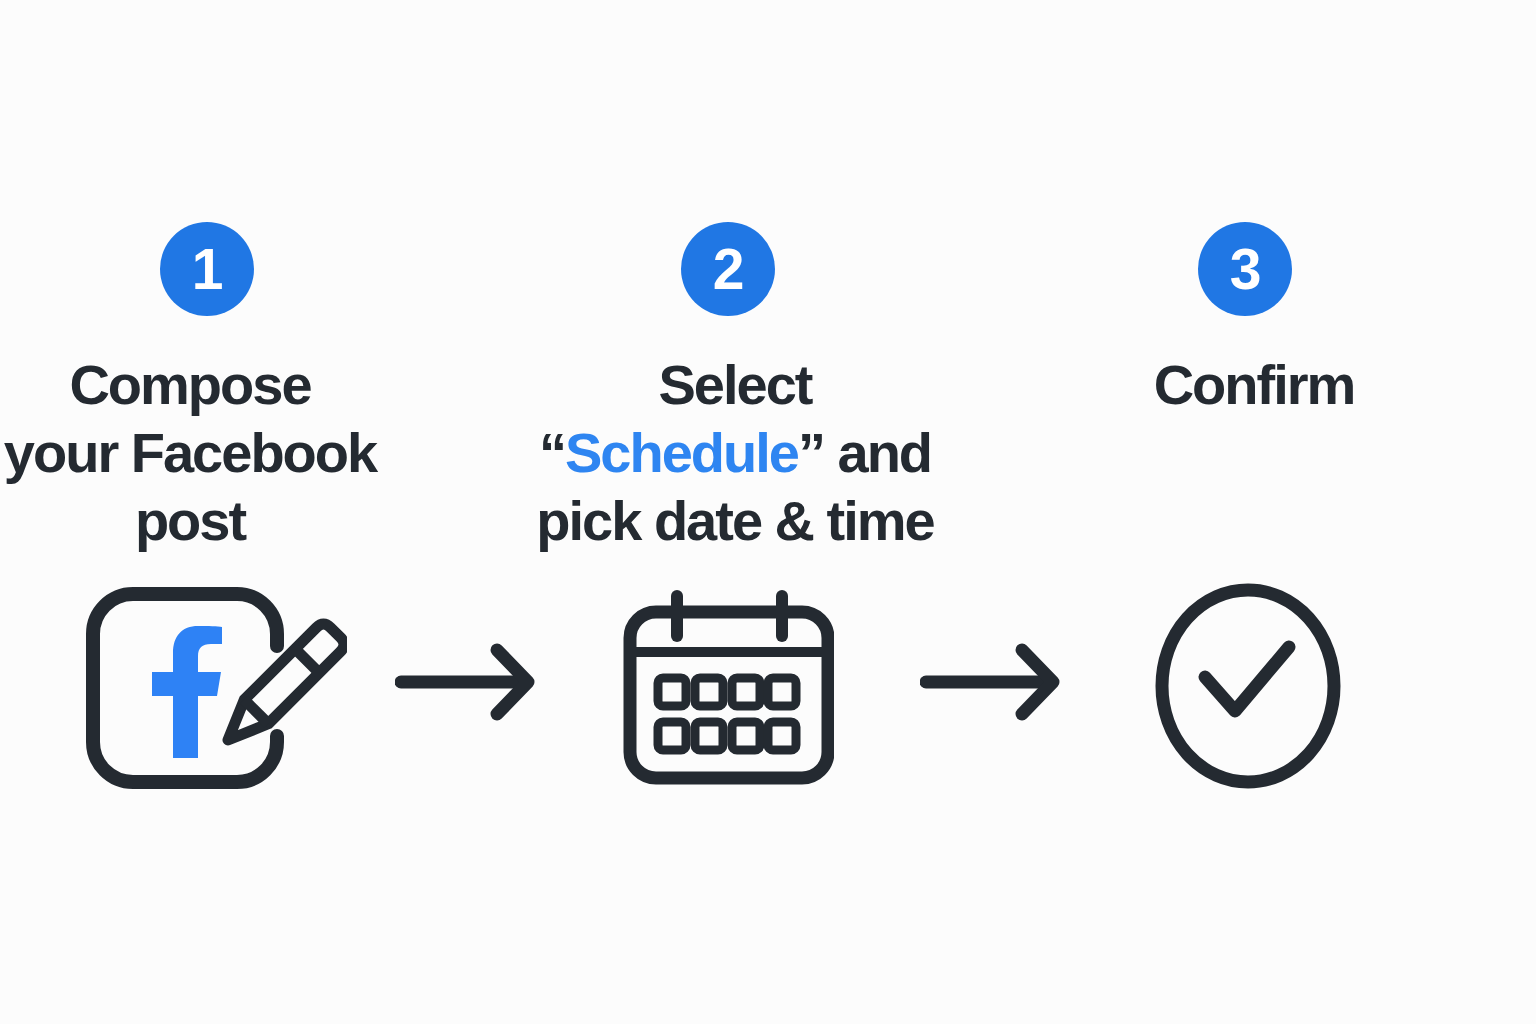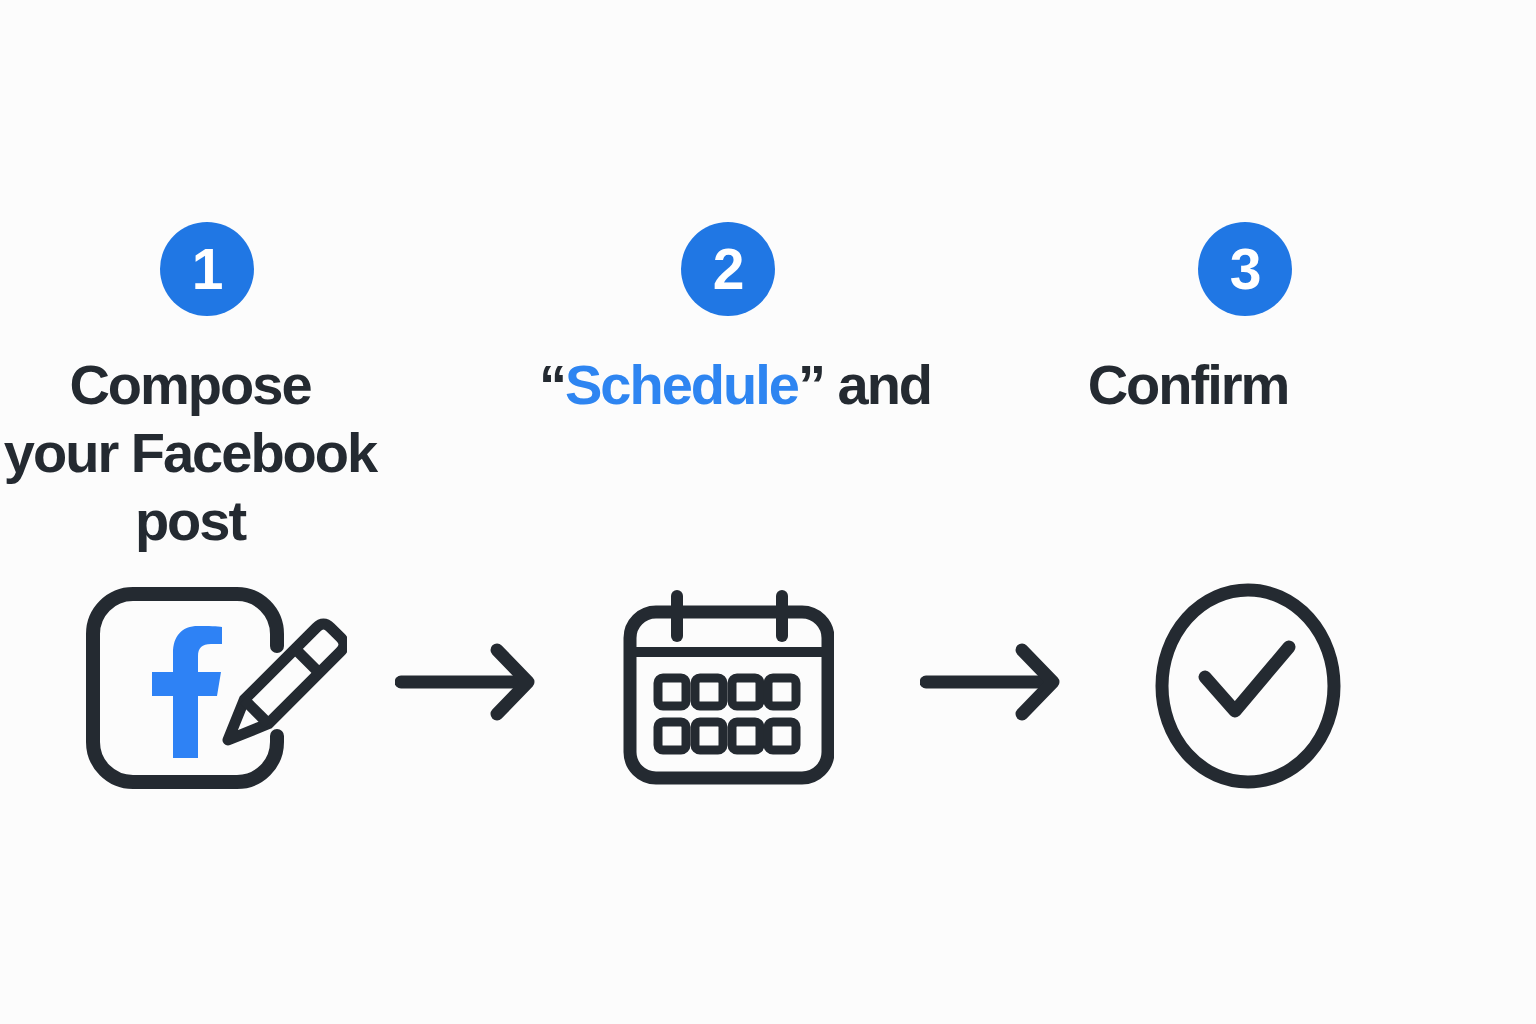--- a/index.html
+++ b/index.html
@@ -30,21 +30,21 @@
   .badge-2{left:681px;top:222px;}
   .badge-3{left:1198px;top:222px;}
   .title{
     position:absolute;text-align:center;
     font-size:56px;font-weight:700;line-height:68px;letter-spacing:-2px;
     color:var(--ink);
   }
   .title .line{display:block;}
   .title-1{left:-10px;top:351px;width:400px;}
   .title-2{left:513px;top:351px;width:444px;}
-  .title-3{left:988px;top:351px;width:400px;}
+  .title-3{left:1054px;top:351px;width:400px;}
   .blue-word{color:var(--highlight-blue);}
   .icon-wrap{position:absolute;}
   .icon-fb{left:85px;top:586px;}
   .icon-cal{left:622px;top:590px;}
   .icon-check{left:1155px;top:582px;}
   .arrow{position:absolute;}
   .arrow-1{left:395px;top:630px;}
   .arrow-2{left:920px;top:630px;}
   svg .stroke{stroke:var(--ink);fill:none;}
 </style>
@@ -63,21 +63,23 @@
     <span>3</span>
   </div>
 
   <div class="title title-1">
     <span class="line">Compose</span>
     <span class="line">your Facebook</span>
     <span class="line">post</span>
   </div>
 
   <div class="title title-2">
+    <span class="line">Select</span>
     <span class="line"><span>“</span><span class="blue-word">Schedule</span><span>” and</span></span>
+    <span class="line">pick date &amp; time</span>
   </div>
 
   <div class="title title-3">
     <span class="line">Confirm</span>
   </div>
 
   <div class="icon-wrap icon-fb">
     <svg width="262" height="214" viewBox="0 0 262 214">
 
       <path class="stroke" stroke-width="14" stroke-linecap="round" d="M 192,150 L 192,156 A 40,40 0 0 1 152,196 L 48,196 A 40,40 0 0 1 8,156 L 8,48 A 40,40 0 0 1 48,8 L 152,8 A 40,40 0 0 1 192,48 L 192,60"></path>

